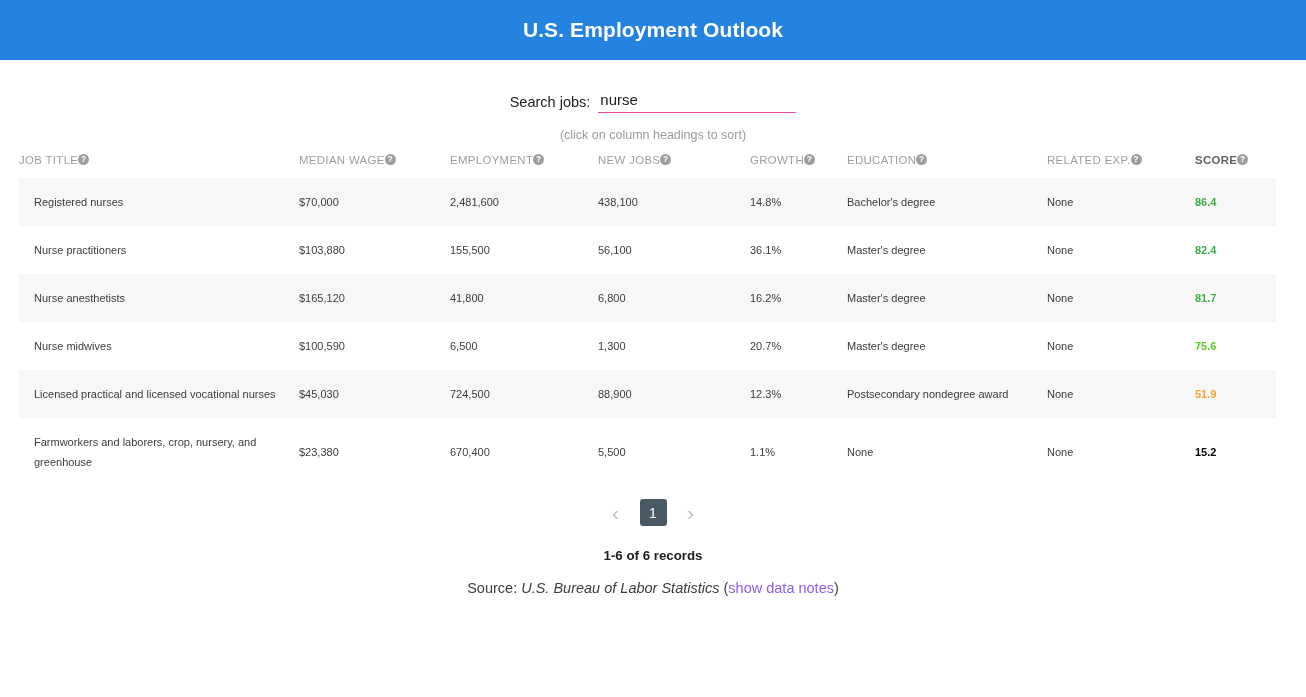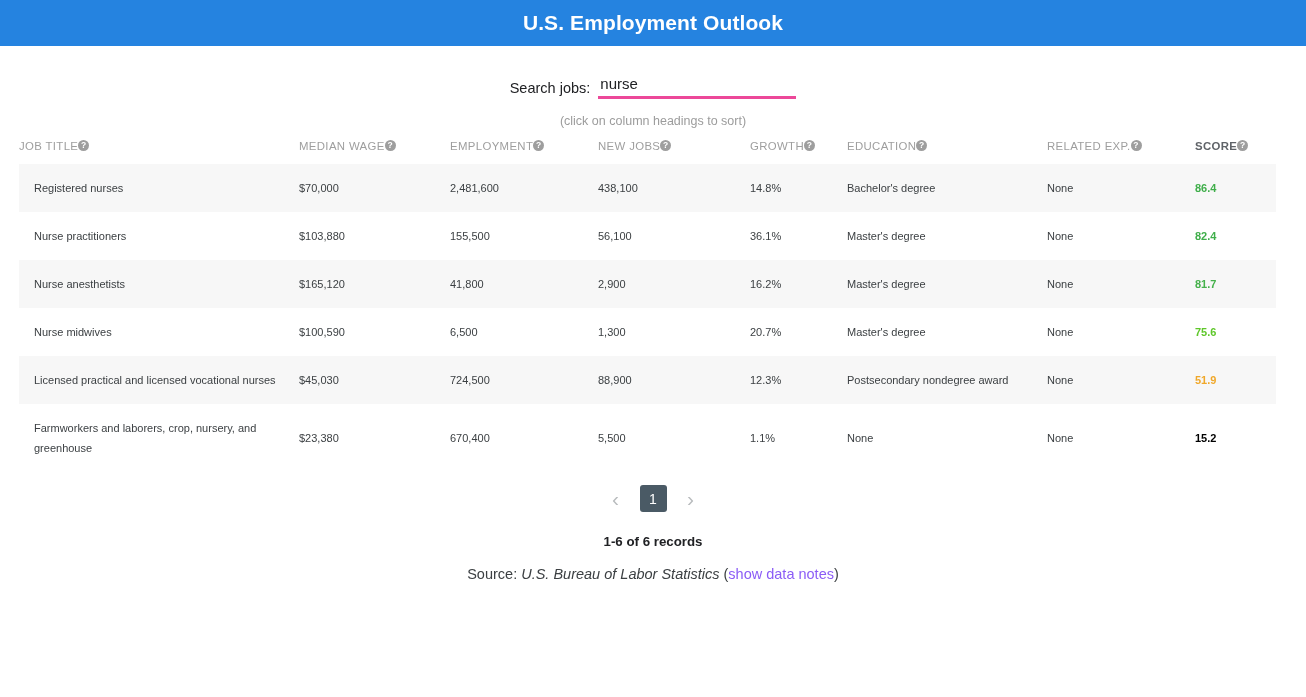--- a/index.html
+++ b/index.html
@@ -7,21 +7,21 @@
     margin: 0; padding: 0;
     width: 1306px; height: 697px;
     background: #ffffff;
     font-family: "Liberation Sans", sans-serif;
     -webkit-font-smoothing: antialiased;
   }
   .page { position: relative; width: 1306px; height: 697px; overflow: hidden; }
 
   
   .app-header {
-    height: 46px;
+    height: 60px;
     background: #2583e0;
     display: flex;
     align-items: center;
     justify-content: center;
   }
   .app-title {
     color: #ffffff;
     font-size: 21px;
     font-weight: bold;
     letter-spacing: .1px;
@@ -37,21 +37,21 @@
   .search-label {
     font-size: 14.5px;
     color: #202124;
     padding-bottom: 3px;
     margin-right: 8px;
     margin-top: 8px;
   }
   .search-input {
     width: 198px;
     border: none;
-    border-bottom: 3px solid #ec4899;
+    border-bottom: 1px solid #ec4899;
     outline: none;
     font-family: "Liberation Sans", sans-serif;
     font-size: 15px;
     color: #202124;
     padding: 0 0 4px 2px;
     background: transparent;
   }
   .sort-hint {
     text-align: center;
     font-size: 12.5px;
@@ -256,21 +256,21 @@
           <td>56,100</td>
           <td>36.1%</td>
           <td>Master's degree</td>
           <td>None</td>
           <td class="score" style="color: rgb(63, 174, 74);">82.4</td>
         </tr>
         <tr class="striped">
           <td>Nurse anesthetists</td>
           <td>$165,120</td>
           <td>41,800</td>
-          <td>2,900</td>
+          <td>6,800</td>
           <td>16.2%</td>
           <td>Master's degree</td>
           <td>None</td>
           <td class="score" style="color: rgb(69, 177, 75);">81.7</td>
         </tr>
         <tr>
           <td>Nurse midwives</td>
           <td>$100,590</td>
           <td>6,500</td>
           <td>1,300</td>

